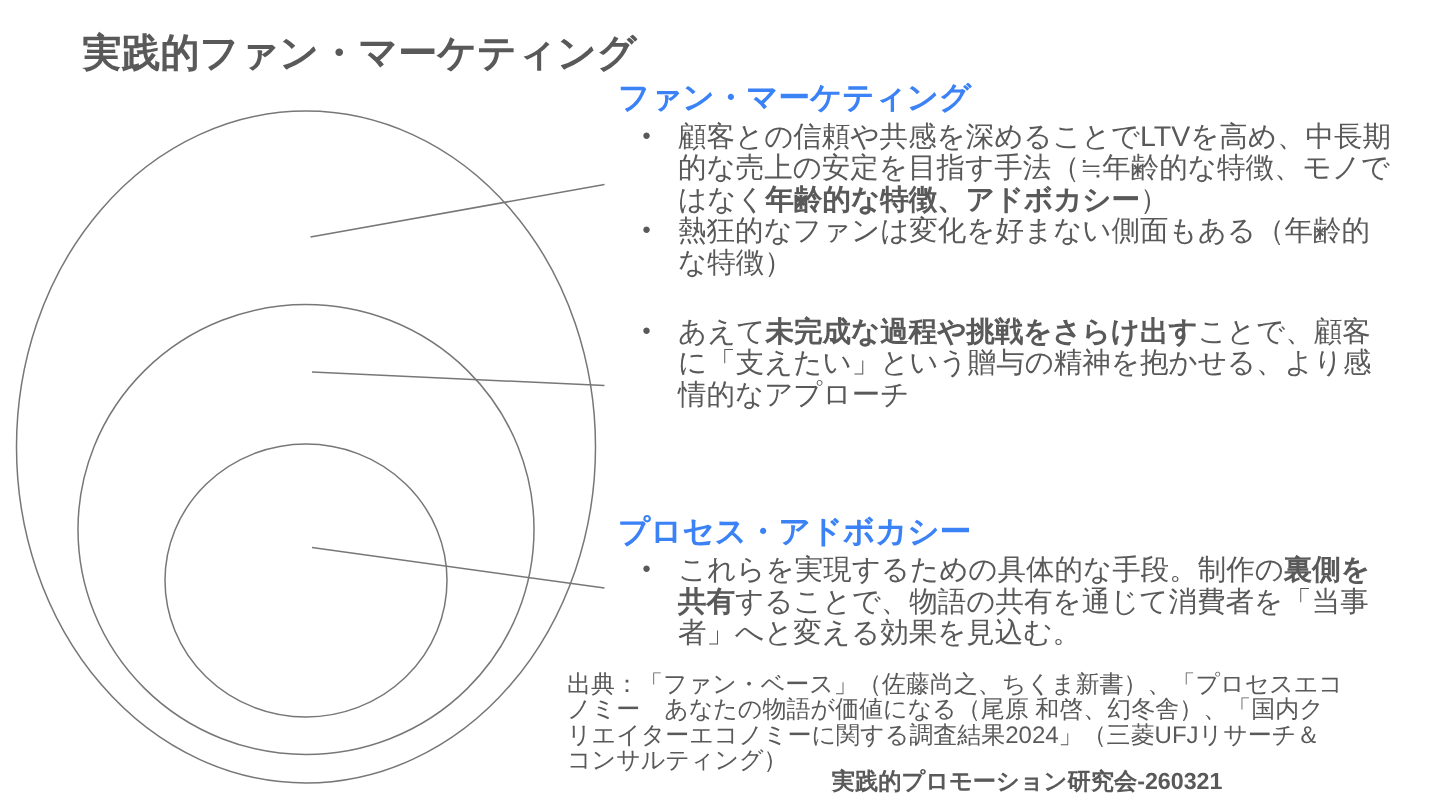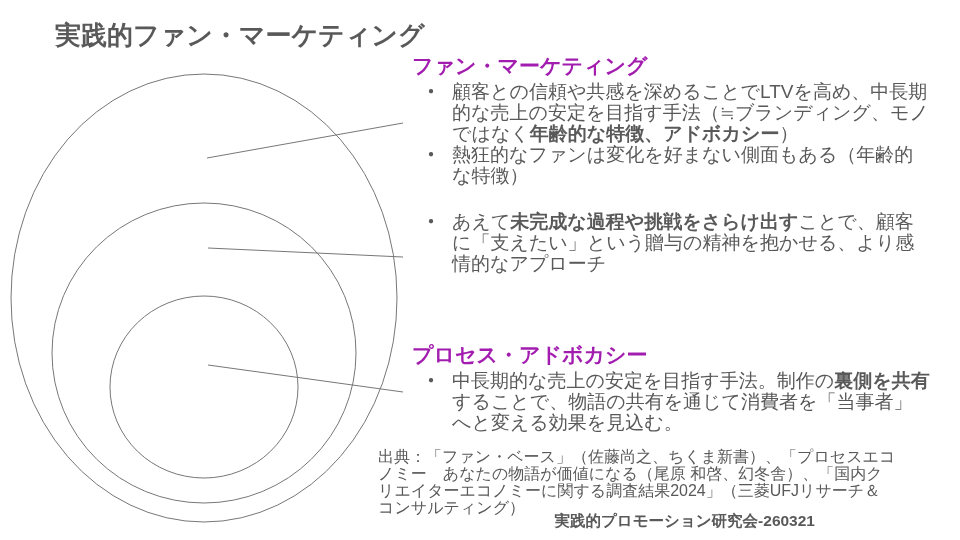--- a/index.html
+++ b/index.html
@@ -35,21 +35,21 @@
     left: 412px;
     width: 532px;
   }
   .section-1 { top: 54px; }
   .section-2 { top: 208px; }
   .section-3 { top: 343px; }
   .section-heading {
     font-size: 21px;
     font-weight: bold;
     line-height: 24px;
-    color: #a21caf;
+    color: #3b82f6;
     white-space: nowrap;
   }
   .bullet-list {
     list-style: none;
     margin-top: 3px;
     width: 520px;
   }
   .bullet-item {
     position: relative;
     padding-left: 40px;
@@ -97,21 +97,21 @@
     <line x1="208" y1="365" x2="403" y2="392" stroke="#777777" stroke-width="1"></line>
   </svg>
 
   <div class="page-title">実践的ファン・マーケティング</div>
 
   <div class="section section-1">
     <div class="section-heading">ファン・マーケティング</div>
     <ul class="bullet-list">
       <li class="bullet-item">
         <span class="bullet-dot">●</span>
-        <span><span>顧客との信頼や共感を深めることでLTVを高め、中長期的な売上の安定を目指す手法（≒ブランディング、モノではなく</span><span class="seg-bold">年齢的な特徴、アドボカシー</span><span>）</span></span>
+        <span><span>顧客との信頼や共感を深めることでLTVを高め、中長期的な売上の安定を目指す手法（≒年齢的な特徴、モノではなく</span><span class="seg-bold">年齢的な特徴、アドボカシー</span><span>）</span></span>
       </li>
       <li class="bullet-item">
         <span class="bullet-dot">●</span>
         <span><span>熱狂的なファンは変化を好まない側面もある（年齢的な特徴）</span></span>
       </li>
     </ul>
   </div>
 
   <div class="section section-2">
     <ul class="bullet-list">
@@ -120,21 +120,21 @@
         <span><span>あえて</span><span class="seg-bold">未完成な過程や挑戦をさらけ出す</span><span>ことで、顧客に「支えたい」という贈与の精神を抱かせる、より感情的なアプローチ</span></span>
       </li>
     </ul>
   </div>
 
   <div class="section section-3">
     <div class="section-heading">プロセス・アドボカシー</div>
     <ul class="bullet-list">
       <li class="bullet-item">
         <span class="bullet-dot">●</span>
-        <span><span>中長期的な売上の安定を目指す手法。制作の</span><span class="seg-bold">裏側を共有</span><span>することで、物語の共有を通じて消費者を「当事者」へと変える効果を見込む。</span></span>
+        <span><span>これらを実現するための具体的な手段。制作の</span><span class="seg-bold">裏側を共有</span><span>することで、物語の共有を通じて消費者を「当事者」へと変える効果を見込む。</span></span>
       </li>
     </ul>
   </div>
 
   <div class="source-note">出典：「ファン・ベース」（佐藤尚之、ちくま新書）、「プロセスエコノミー　あなたの物語が価値になる（尾原 和啓、幻冬舎）、「国内クリエイターエコノミーに関する調査結果2024」（三菱UFJリサーチ＆コンサルティング）</div>
 
   <div class="footer-credit">実践的プロモーション研究会-260321</div>
 
 </div>
 

